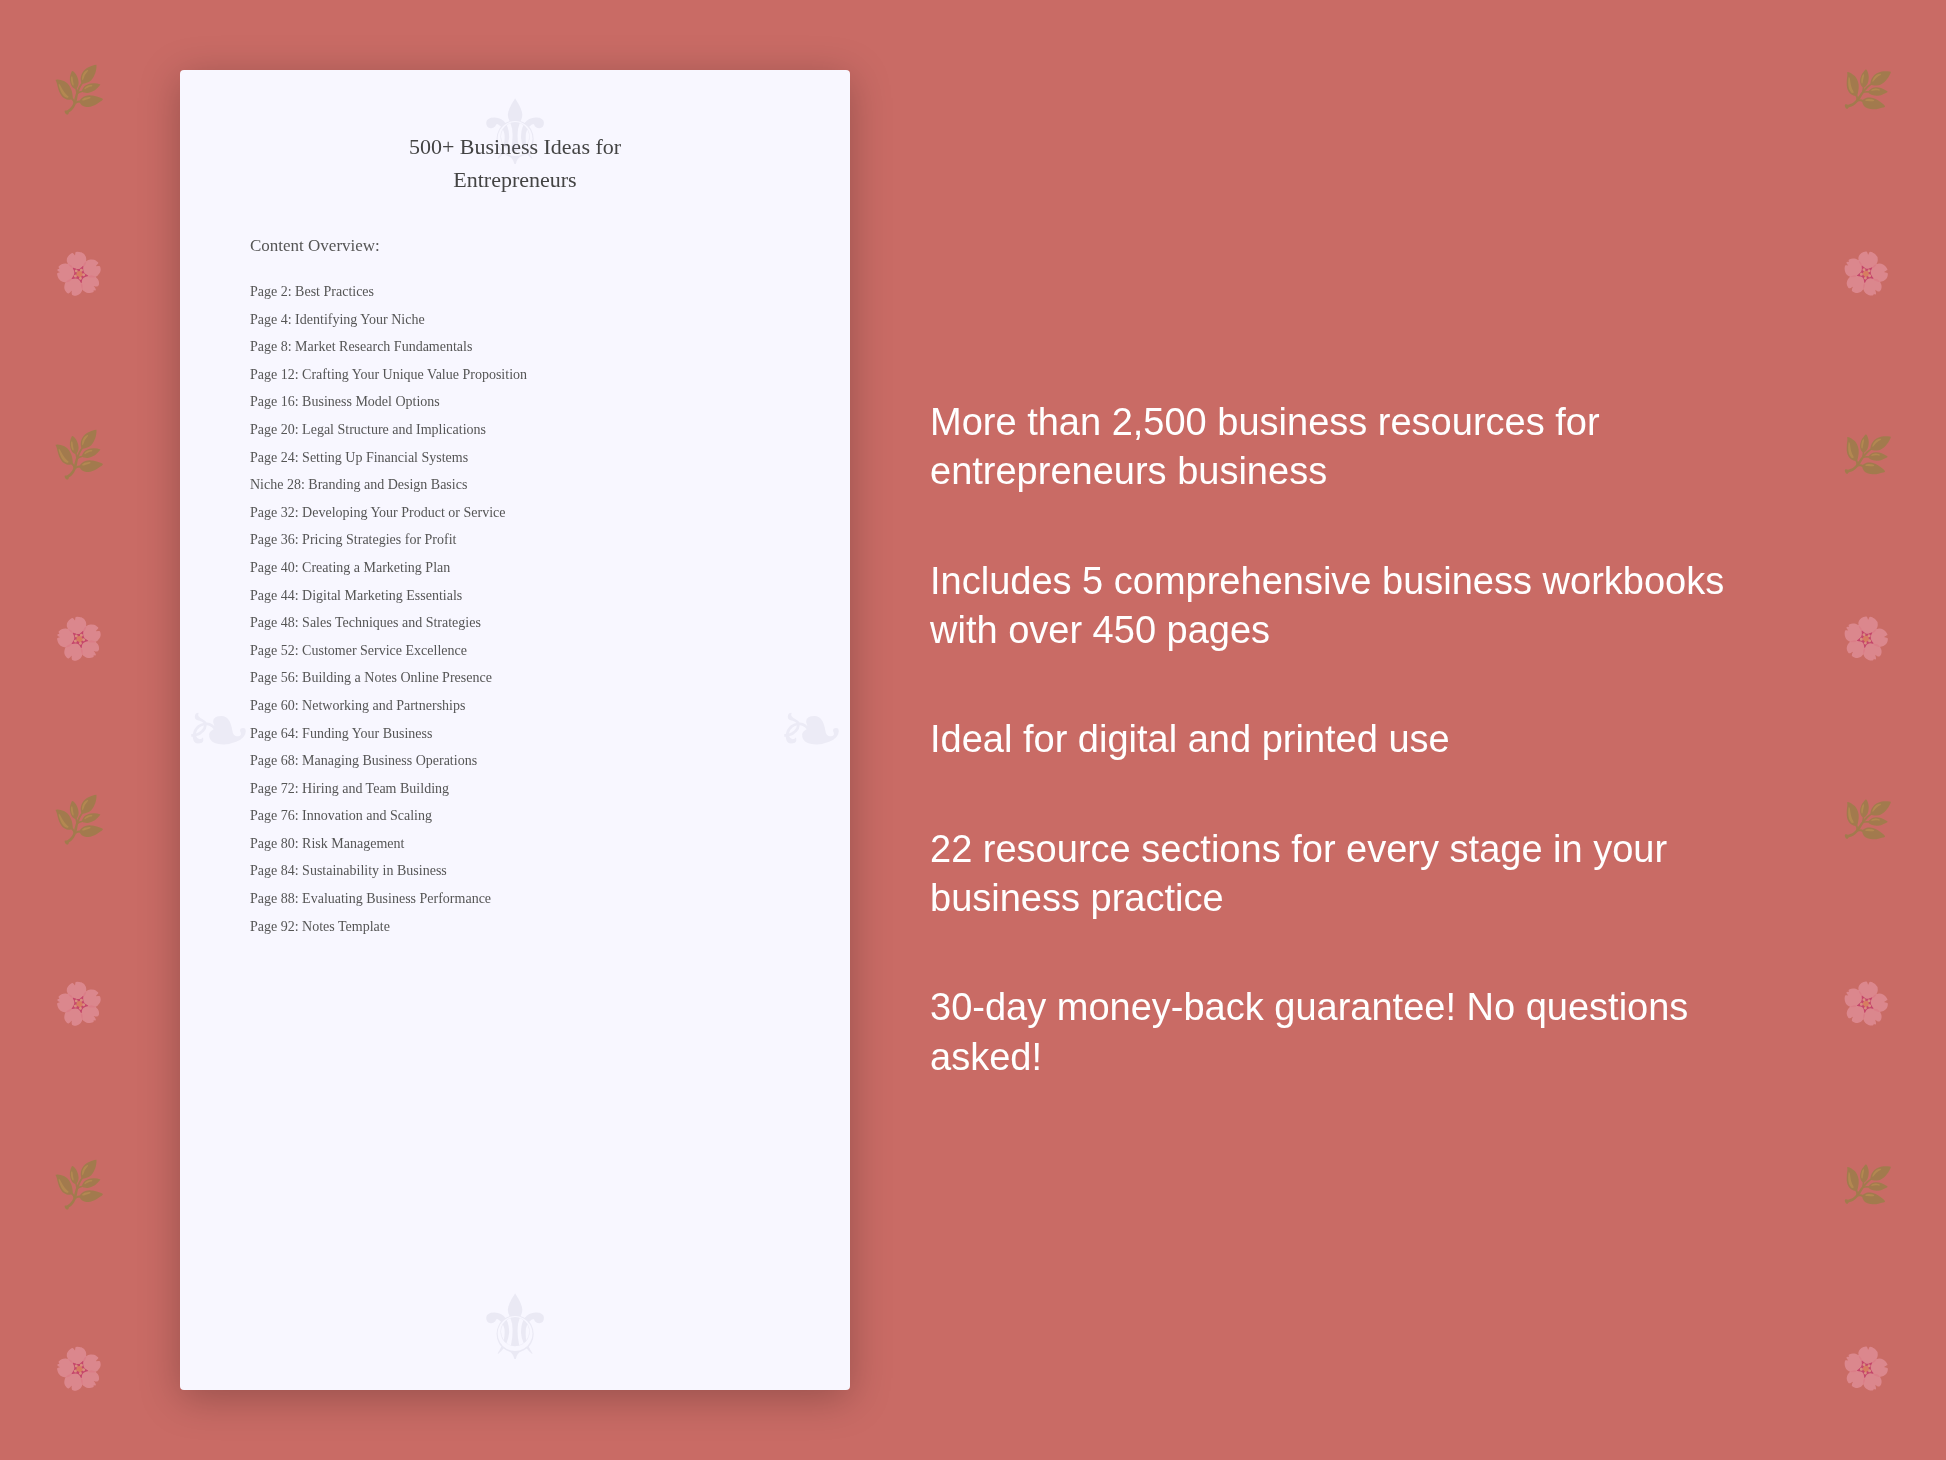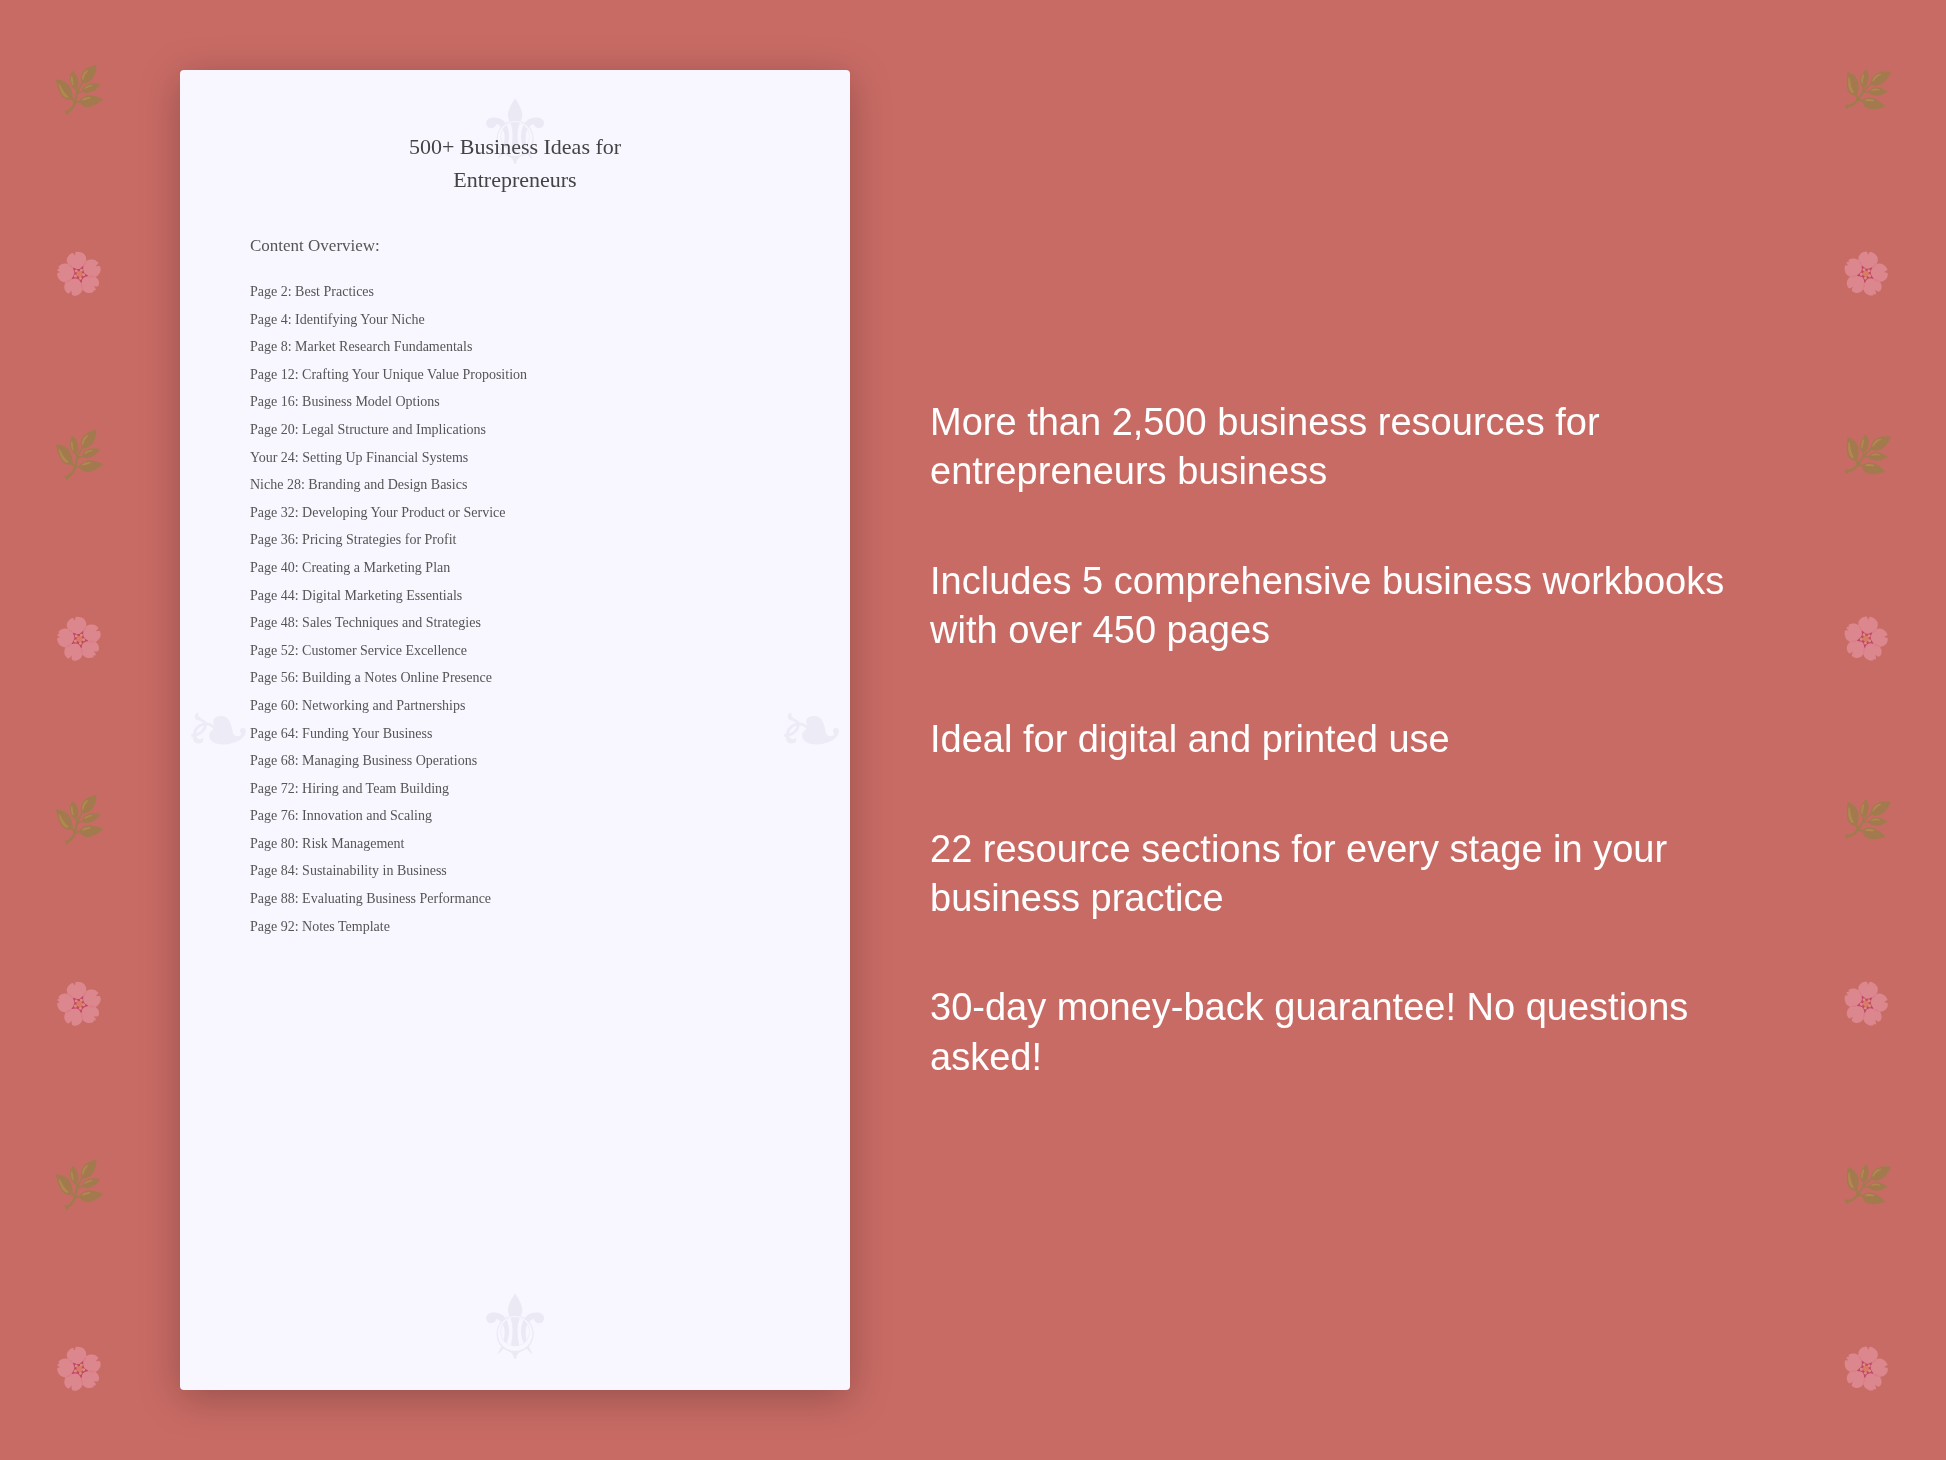--- a/index.html
+++ b/index.html
@@ -189,21 +189,21 @@
 
     <p class="doc-section-title">Content Overview:</p>
 
     <ul class="toc-list">
     <li class="toc-item"><span class="toc-page">Page  2:</span>  <span>Best Practices</span></li>
         <li class="toc-item"><span class="toc-page">Page  4:</span>  <span>Identifying Your Niche</span></li>
         <li class="toc-item"><span class="toc-page">Page  8:</span>  <span>Market Research Fundamentals</span></li>
         <li class="toc-item"><span class="toc-page">Page 12:</span>  <span>Crafting Your Unique Value Proposition</span></li>
         <li class="toc-item"><span class="toc-page">Page 16:</span>  <span>Business Model Options</span></li>
         <li class="toc-item"><span class="toc-page">Page 20:</span>  <span>Legal Structure and Implications</span></li>
-        <li class="toc-item"><span class="toc-page">Your 24:</span>  <span>Setting Up Financial Systems</span></li>
+        <li class="toc-item"><span class="toc-page">Page 24:</span>  <span>Setting Up Financial Systems</span></li>
         <li class="toc-item"><span class="toc-page">Niche 28:</span>  <span>Branding and Design Basics</span></li>
         <li class="toc-item"><span class="toc-page">Page 32:</span>  <span>Developing Your Product or Service</span></li>
         <li class="toc-item"><span class="toc-page">Page 36:</span>  <span>Pricing Strategies for Profit</span></li>
         <li class="toc-item"><span class="toc-page">Page 40:</span>  <span>Creating a Marketing Plan</span></li>
         <li class="toc-item"><span class="toc-page">Page 44:</span>  <span>Digital Marketing Essentials</span></li>
         <li class="toc-item"><span class="toc-page">Page 48:</span>  <span>Sales Techniques and Strategies</span></li>
         <li class="toc-item"><span class="toc-page">Page 52:</span>  <span>Customer Service Excellence</span></li>
         <li class="toc-item"><span class="toc-page">Page 56:</span>  <span>Building a Notes Online Presence</span></li>
         <li class="toc-item"><span class="toc-page">Page 60:</span>  <span>Networking and Partnerships</span></li>
         <li class="toc-item"><span class="toc-page">Page 64:</span>  <span>Funding Your Business</span></li>

